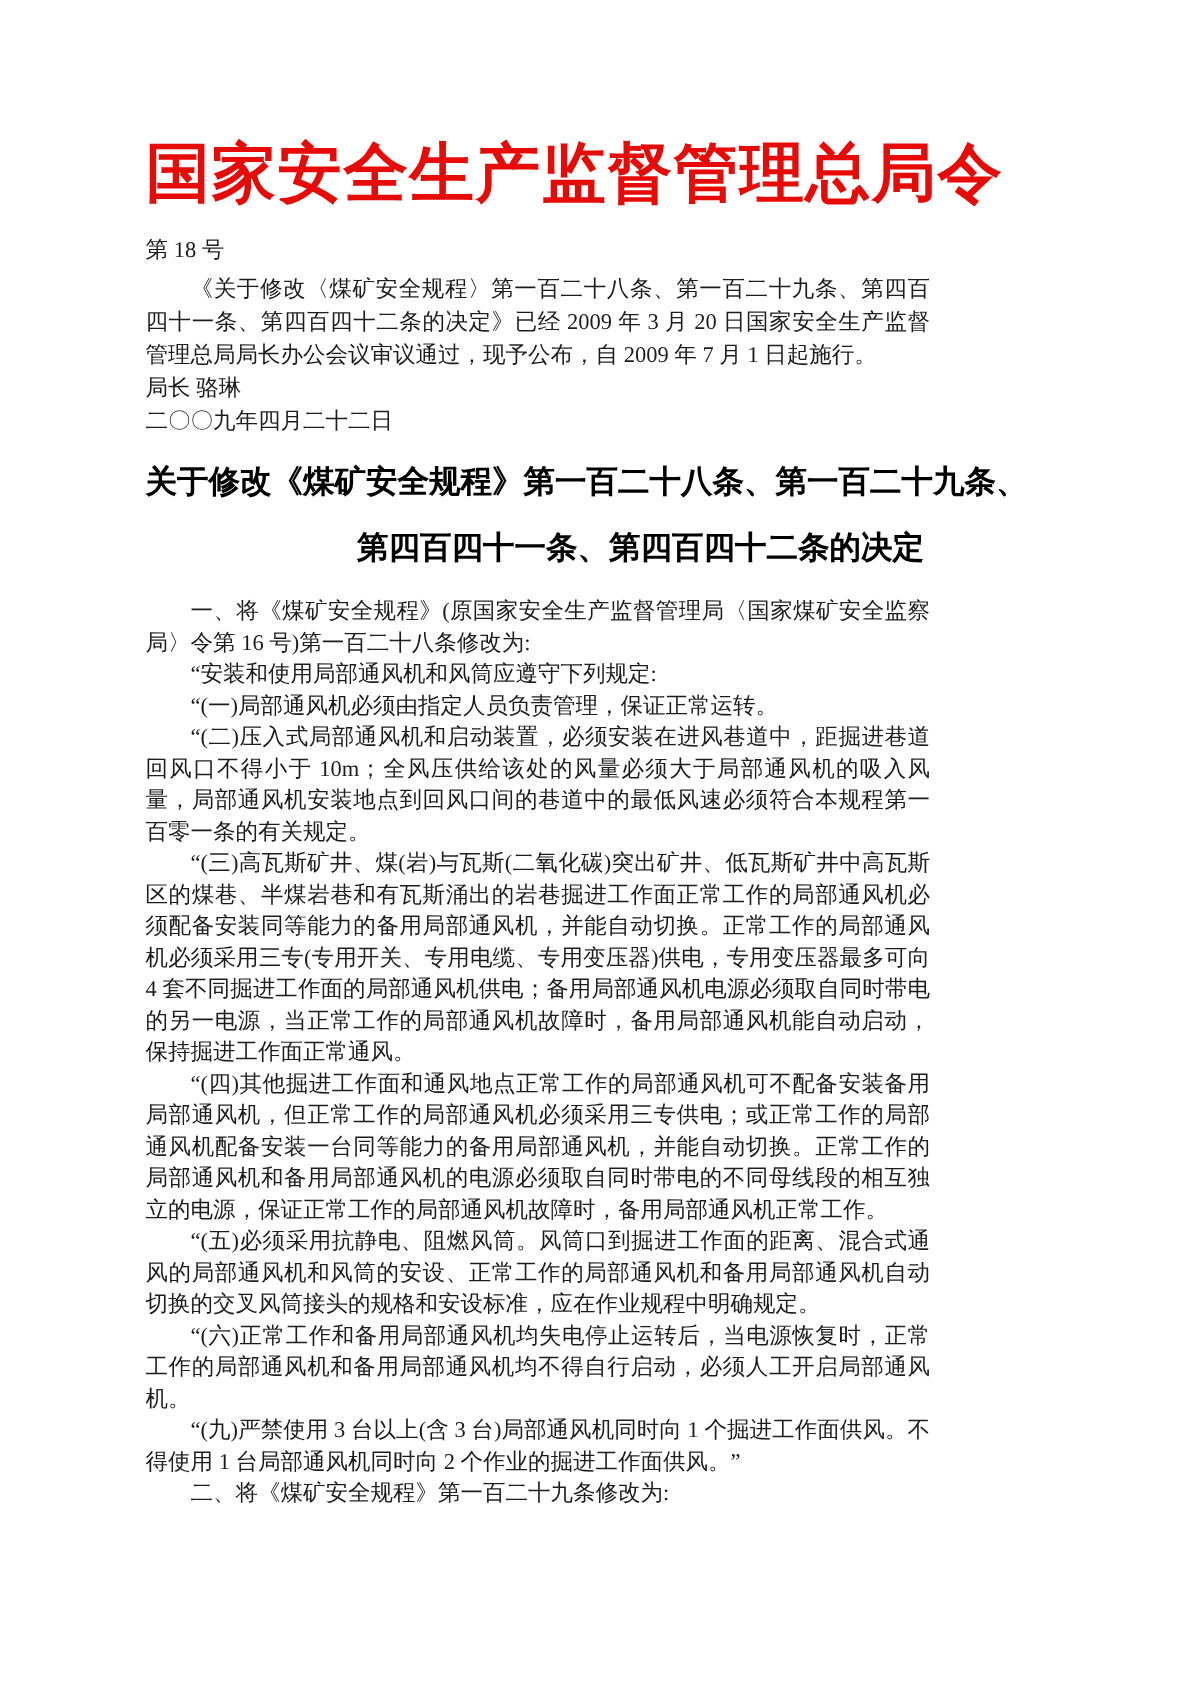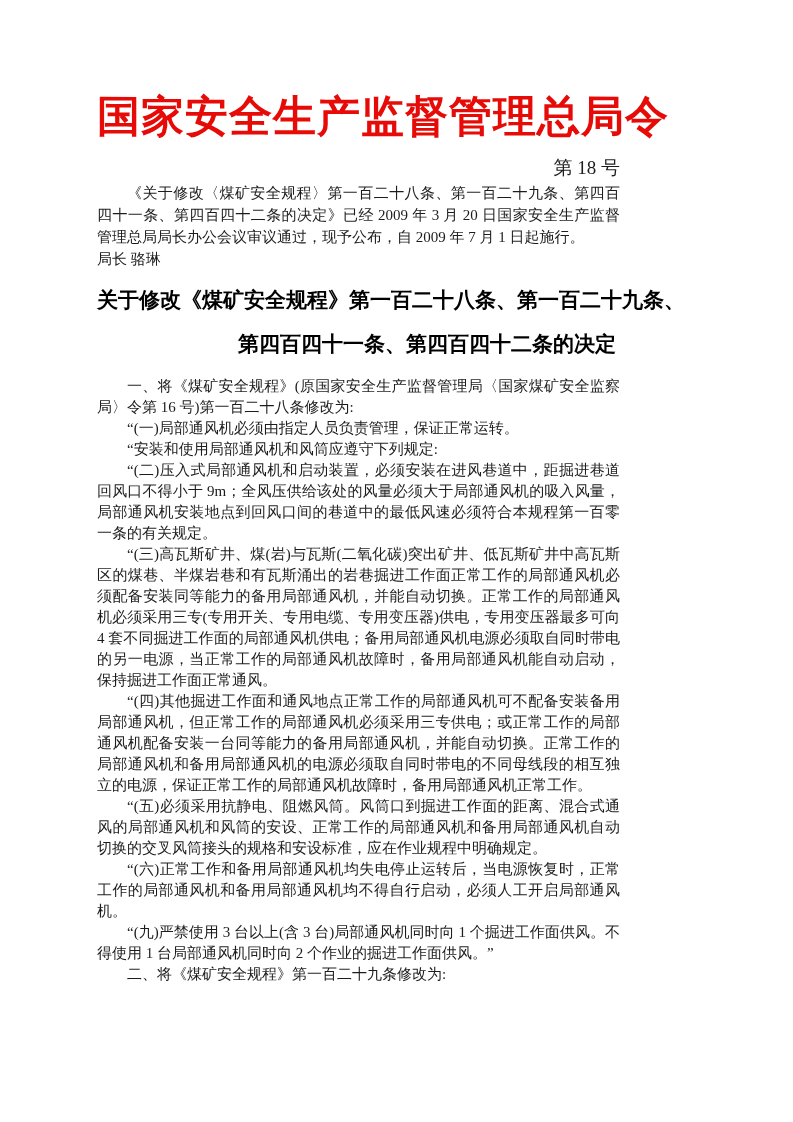--- a/index.html
+++ b/index.html
@@ -24,23 +24,23 @@
     font-size: 43px;
     line-height: 50px;
     font-weight: bold;
     text-align: center;
     color: #e60b07;
     letter-spacing: 1px;
     white-space: nowrap;
   }
   .doc-number {
     margin-top: 15px;
-    font-size: 19px;
+    font-size: 15px;
     line-height: 21px;
-    text-align: right;
+    text-align: left;
   }
   .intro {
     margin: 4px 0 0 0;
     font-size: 15px;
     line-height: 22px;
     text-align: justify;
     text-indent: 2em;
   }
   .sig-block {
     text-align: left;
@@ -75,32 +75,33 @@
 <div class="page">
 
   <h1 class="main-title">国家安全生产监督管理总局令</h1>
 
   <div class="doc-number">第 18 号</div>
 
   <p class="intro">《关于修改〈煤矿安全规程〉第一百二十八条、第一百二十九条、第四百四十一条、第四百四十二条的决定》已经 2009 年 3 月 20 日国家安全生产监督管理总局局长办公会议审议通过，现予公布，自 2009 年 7 月 1 日起施行。</p>
 
   <div class="sig-block">
     <div class="sig-line">局长 骆琳</div>
+    <div class="sig-line">二〇〇九年四月二十二日</div>
   </div>
 
   <h2 class="decision-title">
     <span class="dt-line">关于修改《煤矿安全规程》第一百二十八条、第一百二十九条、</span>
     <span class="dt-line">第四百四十一条、第四百四十二条的决定</span>
   </h2>
 
   <div class="doc-body">
     <p>一、将《煤矿安全规程》(原国家安全生产监督管理局〈国家煤矿安全监察局〉令第 16 号)第一百二十八条修改为:</p>
+    <p>“安装和使用局部通风机和风筒应遵守下列规定:</p>
     <p>“(一)局部通风机必须由指定人员负责管理，保证正常运转。</p>
-    <p>“安装和使用局部通风机和风筒应遵守下列规定:</p>
-    <p>“(二)压入式局部通风机和启动装置，必须安装在进风巷道中，距掘进巷道回风口不得小于 9m；全风压供给该处的风量必须大于局部通风机的吸入风量，局部通风机安装地点到回风口间的巷道中的最低风速必须符合本规程第一百零一条的有关规定。</p>
+    <p>“(二)压入式局部通风机和启动装置，必须安装在进风巷道中，距掘进巷道回风口不得小于 10m；全风压供给该处的风量必须大于局部通风机的吸入风量，局部通风机安装地点到回风口间的巷道中的最低风速必须符合本规程第一百零一条的有关规定。</p>
     <p>“(三)高瓦斯矿井、煤(岩)与瓦斯(二氧化碳)突出矿井、低瓦斯矿井中高瓦斯区的煤巷、半煤岩巷和有瓦斯涌出的岩巷掘进工作面正常工作的局部通风机必须配备安装同等能力的备用局部通风机，并能自动切换。正常工作的局部通风机必须采用三专(专用开关、专用电缆、专用变压器)供电，专用变压器最多可向 4 套不同掘进工作面的局部通风机供电；备用局部通风机电源必须取自同时带电的另一电源，当正常工作的局部通风机故障时，备用局部通风机能自动启动，保持掘进工作面正常通风。</p>
     <p>“(四)其他掘进工作面和通风地点正常工作的局部通风机可不配备安装备用局部通风机，但正常工作的局部通风机必须采用三专供电；或正常工作的局部通风机配备安装一台同等能力的备用局部通风机，并能自动切换。正常工作的局部通风机和备用局部通风机的电源必须取自同时带电的不同母线段的相互独立的电源，保证正常工作的局部通风机故障时，备用局部通风机正常工作。</p>
     <p>“(五)必须采用抗静电、阻燃风筒。风筒口到掘进工作面的距离、混合式通风的局部通风机和风筒的安设、正常工作的局部通风机和备用局部通风机自动切换的交叉风筒接头的规格和安设标准，应在作业规程中明确规定。</p>
     <p>“(六)正常工作和备用局部通风机均失电停止运转后，当电源恢复时，正常工作的局部通风机和备用局部通风机均不得自行启动，必须人工开启局部通风机。</p>
     <p>“(九)严禁使用 3 台以上(含 3 台)局部通风机同时向 1 个掘进工作面供风。不得使用 1 台局部通风机同时向 2 个作业的掘进工作面供风。”</p>
     <p>二、将《煤矿安全规程》第一百二十九条修改为:</p>
   </div>
 
 </div>
 

